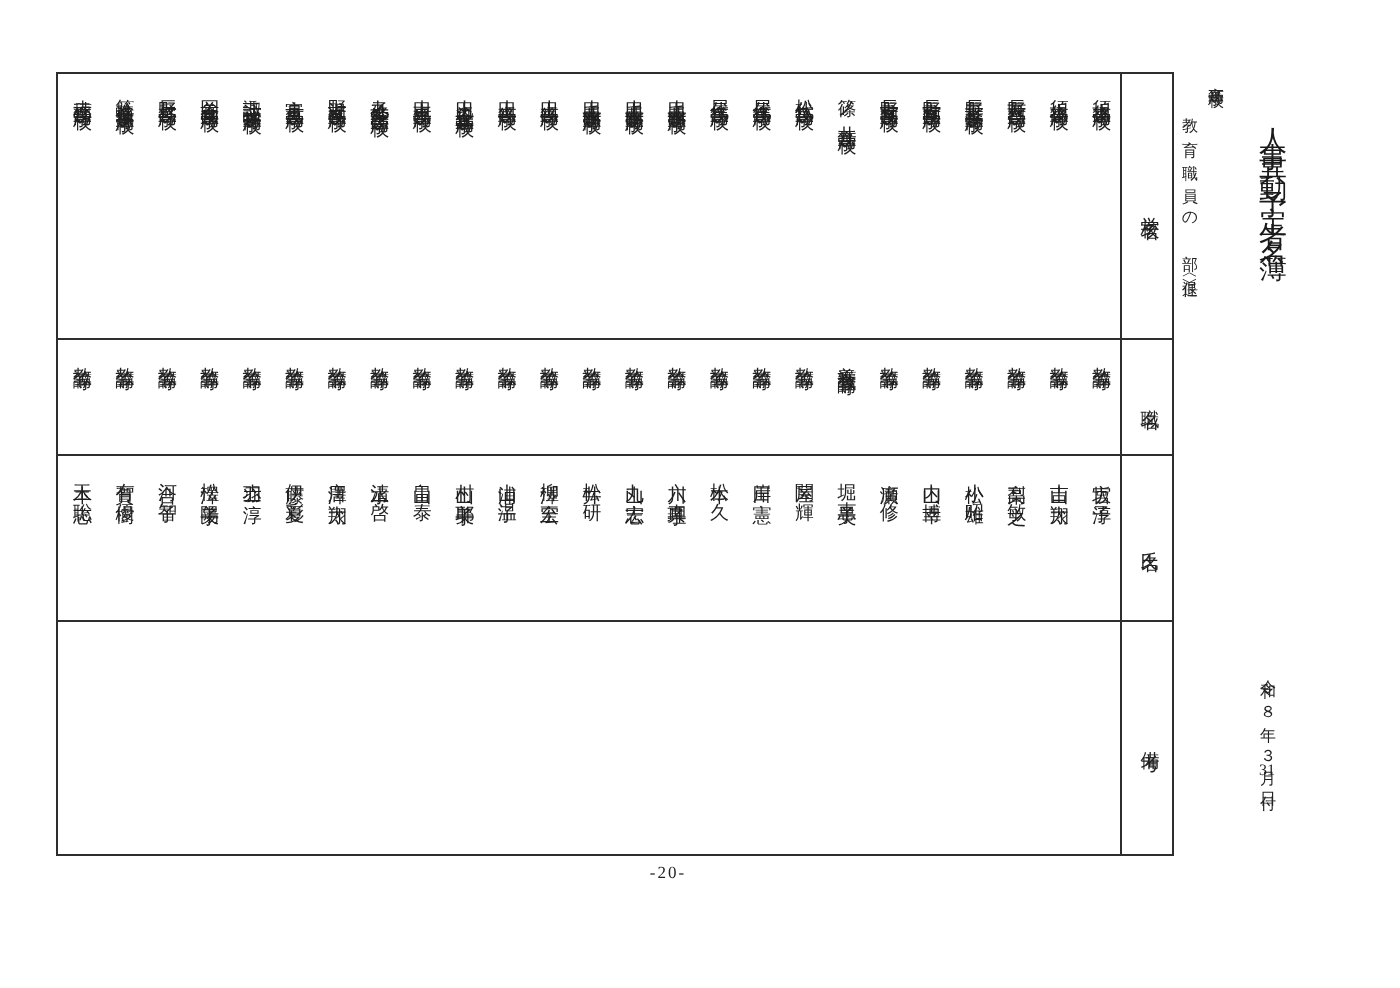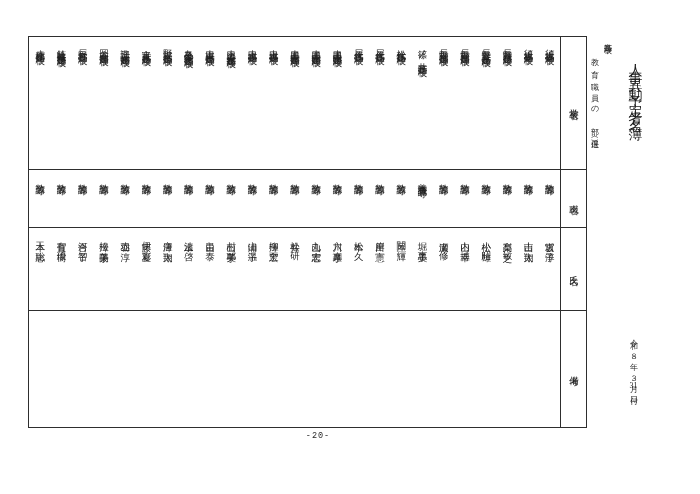--- a/index.html
+++ b/index.html
@@ -82,22 +82,22 @@
   }
   .sub2 .main{letter-spacing:12px;}
   .sub2 .paren{letter-spacing:0.5px;}
   .doc-date{
     position:absolute;left:629px;top:333px;
     writing-mode:vertical-rl;text-orientation:mixed;
     font-size:8px;letter-spacing:2px;line-height:1;
   }
   .tcy{text-combine-upright:all;}
   .pagenum{
-    position:absolute;left:288px;top:431px;width:60px;
-    text-align:center;font-size:8.5px;letter-spacing:1px;font-family:Liberation Mono, monospace;
+    position:absolute;left:304px;top:431px;width:60px;
+    text-align:center;font-size:8.5px;letter-spacing:1px;
   }
 </style>
 </head>
 <body>
 
 <div class="sheet">
 
   <div class="tframe">
     <div class="tbody" id="table-body">
       <div class="row row-school">

